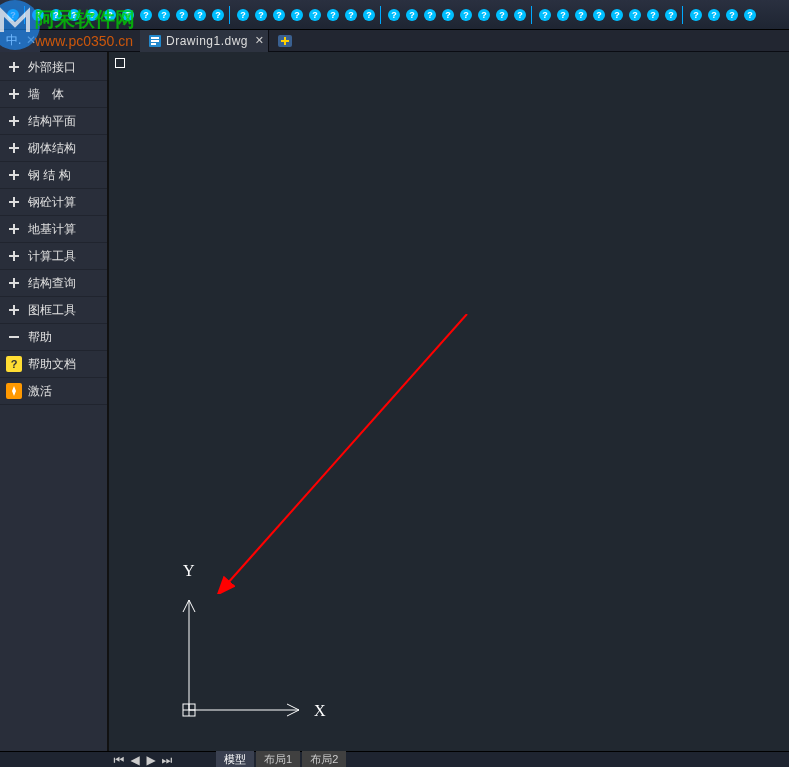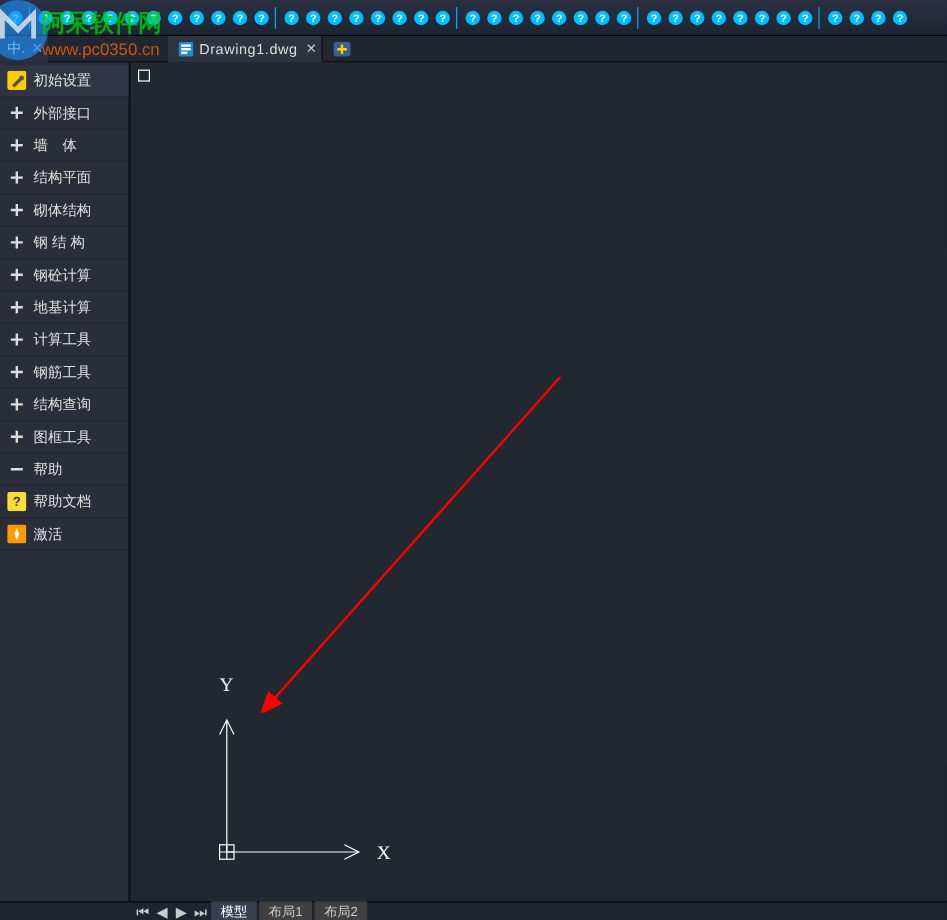--- a/index.html
+++ b/index.html
@@ -142,21 +142,21 @@
   border-top: 1px solid #000;
   padding-left: 112px;
 }
 .bottom-tabs { display: flex; gap: 2px; align-items: center; }
 .bottom-tab {
   padding: 1px 8px;
   font-size: 11px;
   background: #404040;
   cursor: pointer;
 }
-.bottom-tab.active { background: #3a4050; color: #fff; }
+.bottom-tab.active { background: #3a4050; color: #fff; margin-left: 40px; }
 .nav-btn {
   width: 14px; height: 14px;
   display: inline-flex; align-items: center; justify-content: center;
   cursor: pointer;
 }
 </style>
 </head>
 <body>
 
 <div class="watermark">
@@ -444,29 +444,20 @@
         <rect x="1" y="1" width="14" height="12" fill="#3a6090" rx="2"></rect>
         <line x1="8" y1="3" x2="8" y2="11" stroke="#ffd000" stroke-width="2"></line>
         <line x1="4" y1="7" x2="12" y2="7" stroke="#ffd000" stroke-width="2"></line>
       </svg>
   </span>
 </div>
 
 <div class="main">
 
   <div class="side-panel" id="side-panel">
-      <div class="side-item highlight">
-        <span class="side-icon">
-          <svg width="16" height="16">
-            <rect width="16" height="16" fill="#ffcc00" rx="2"></rect>
-            <path d="M4 12 L10 6 A2 2 0 1 1 12 8 L6 14 Z" fill="#555"></path>
-          </svg>
-        </span>
-        <span>初始设置</span>
-      </div>
       <div class="side-item">
         <span class="side-icon">
           <svg width="14" height="14">
             <line x1="7" y1="2" x2="7" y2="12" stroke="#ddd" stroke-width="2"></line>
             <line x1="2" y1="7" x2="12" y2="7" stroke="#ddd" stroke-width="2"></line>
           </svg>
         </span>
         <span>外部接口</span>
       </div>
       <div class="side-item">
@@ -524,29 +515,20 @@
         <span>地基计算</span>
       </div>
       <div class="side-item">
         <span class="side-icon">
           <svg width="14" height="14">
             <line x1="7" y1="2" x2="7" y2="12" stroke="#ddd" stroke-width="2"></line>
             <line x1="2" y1="7" x2="12" y2="7" stroke="#ddd" stroke-width="2"></line>
           </svg>
         </span>
         <span>计算工具</span>
-      </div>
-      <div class="side-item">
-        <span class="side-icon">
-          <svg width="14" height="14">
-            <line x1="7" y1="2" x2="7" y2="12" stroke="#ddd" stroke-width="2"></line>
-            <line x1="2" y1="7" x2="12" y2="7" stroke="#ddd" stroke-width="2"></line>
-          </svg>
-        </span>
-        <span>钢筋工具</span>
       </div>
       <div class="side-item">
         <span class="side-icon">
           <svg width="14" height="14">
             <line x1="7" y1="2" x2="7" y2="12" stroke="#ddd" stroke-width="2"></line>
             <line x1="2" y1="7" x2="12" y2="7" stroke="#ddd" stroke-width="2"></line>
           </svg>
         </span>
         <span>结构查询</span>
       </div>

